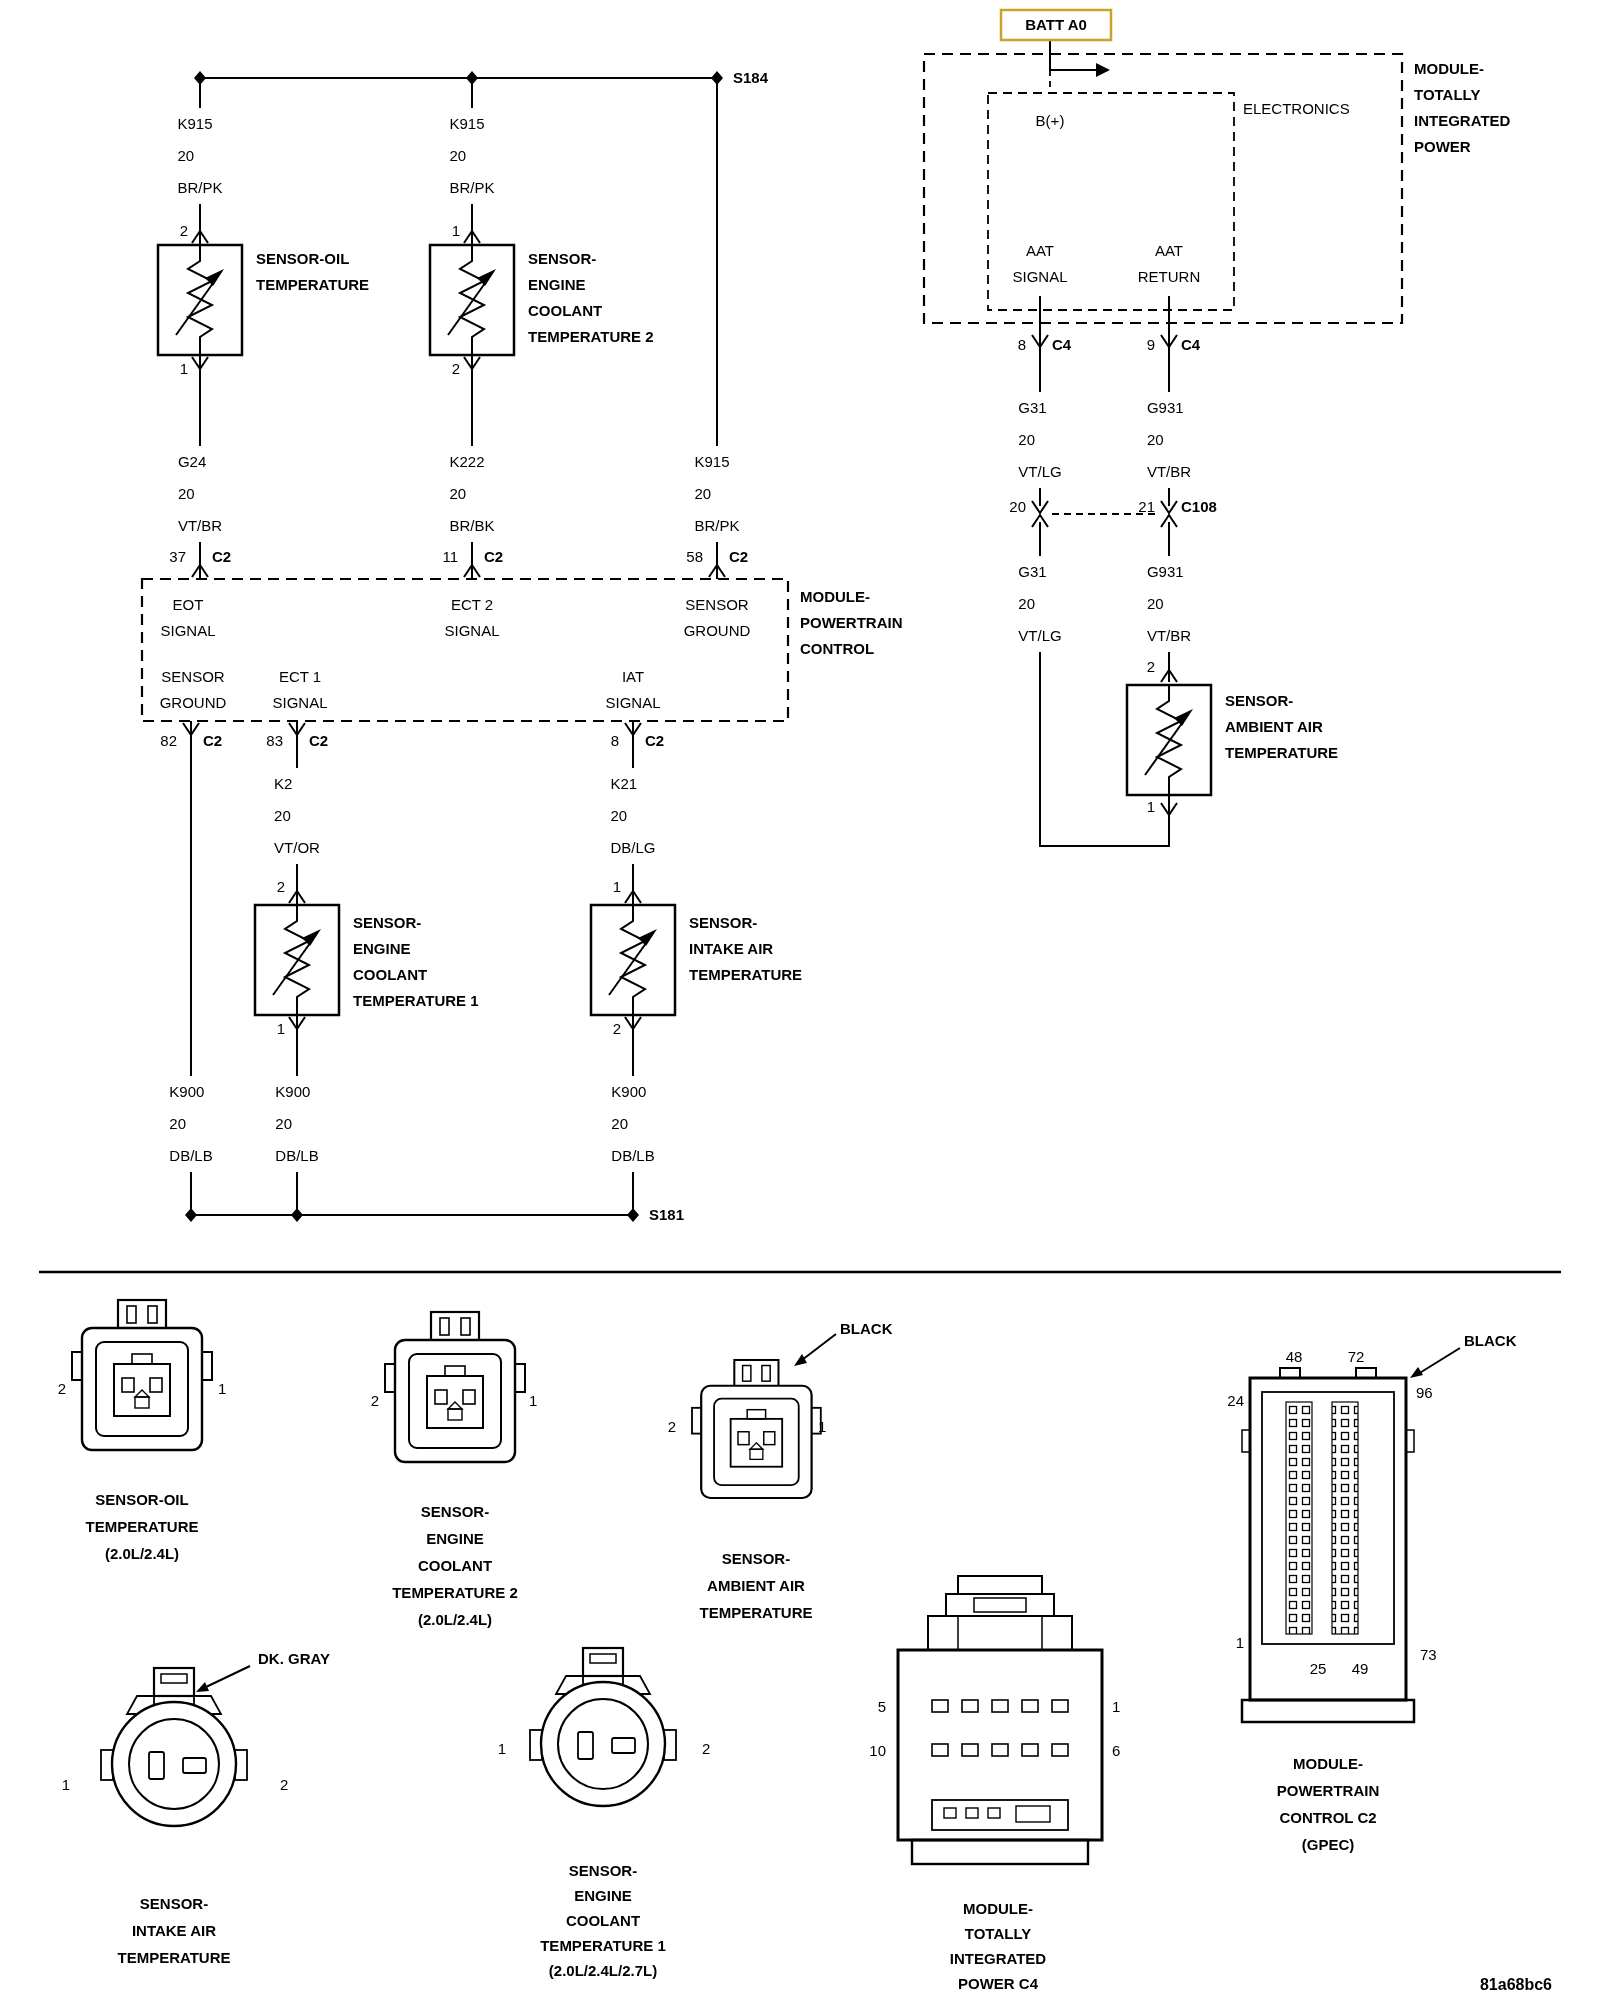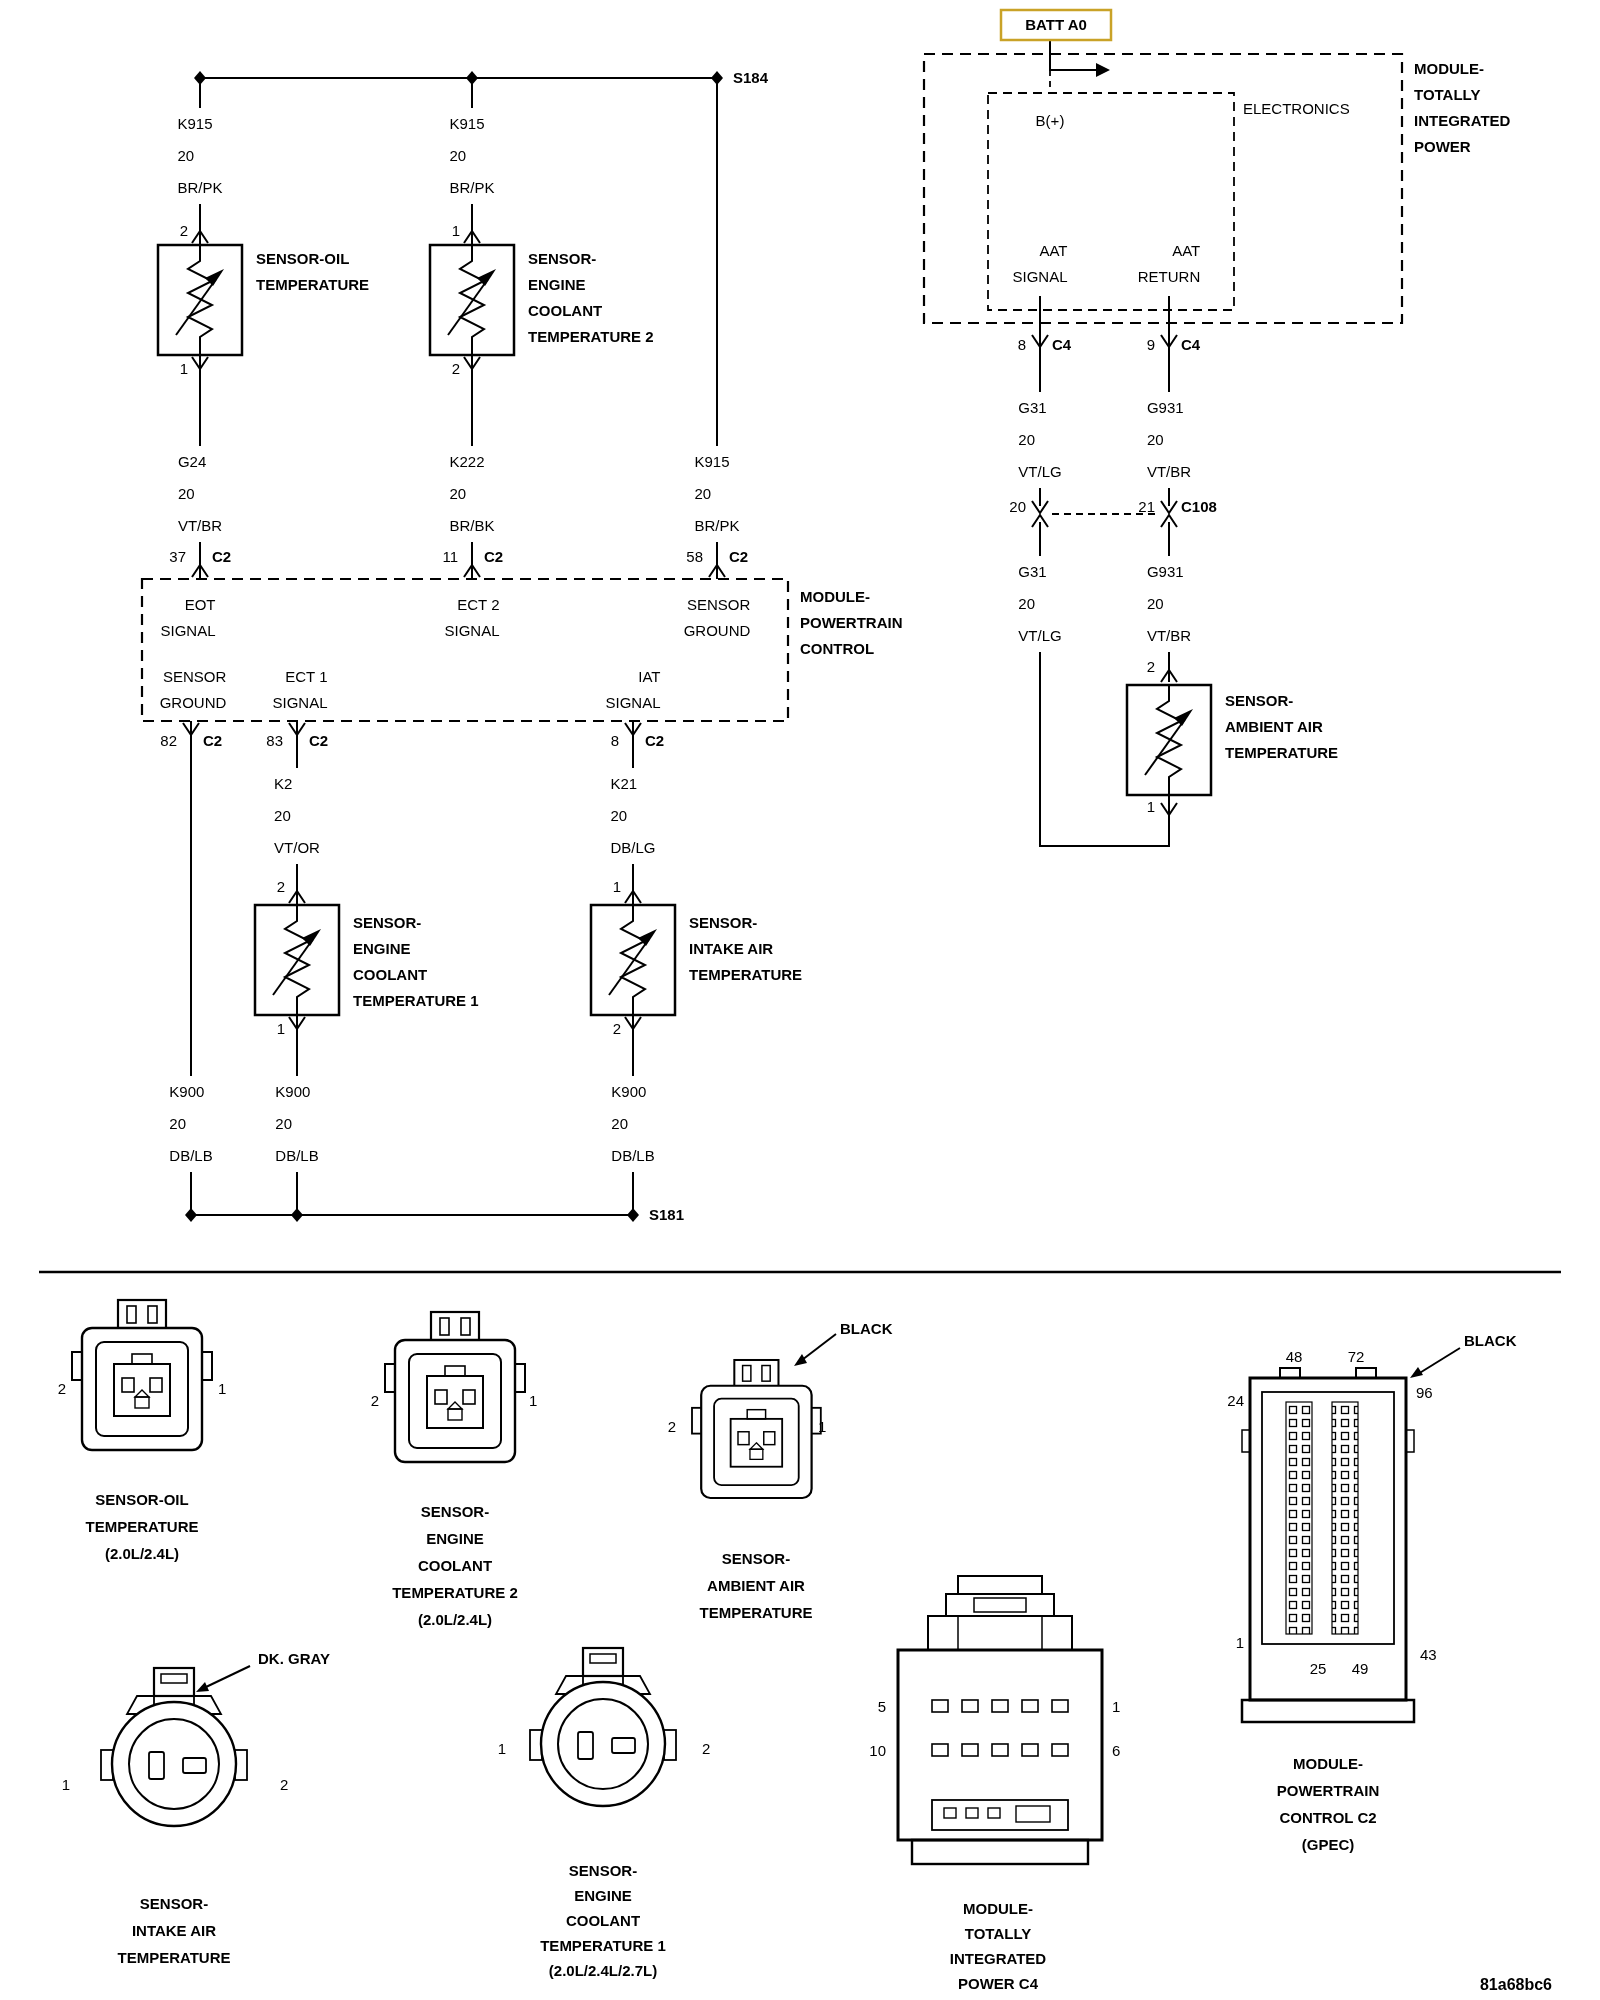--- a/index.html
+++ b/index.html
@@ -4,21 +4,21 @@
 <style>
   html,body{margin:0;padding:0;background:#fff;}
   #stage{position:relative;width:1600px;height:2000px;background:#fff;overflow:hidden;
          font-family:"Liberation Sans",sans-serif;color:#000;}
   svg{position:absolute;left:0;top:0;}
   .t{position:absolute;font-size:15px;line-height:18px;white-space:pre-line;color:#000;}
   .b{font-weight:bold;}
   .ctr{transform:translateX(-50%);text-align:center;}
   .ra{transform:translateX(-100%);text-align:right;}
   .wire{line-height:32px;background:#fff;padding:0 3px;transform:translateX(-50%);text-align:left;}
-  .sig{line-height:26px;text-align:right;}
+  .sig{line-height:26px;}
   .nm{line-height:26px;font-weight:bold;}
   .cap{line-height:27px;font-weight:bold;transform:translateX(-50%);text-align:center;}
   .cap25{line-height:25px;font-weight:bold;transform:translateX(-50%);text-align:center;}
   .wm{font-size:16px;}
 </style>
 </head>
 <body>
 
 <div id="stage">
 
@@ -341,21 +341,21 @@
 <div class="t" style="left:818px;top:1418px">1</div>
 <div class="t cap" style="left:756px;top:1545px">SENSOR-
 AMBIENT AIR
 TEMPERATURE</div>
 
 <div class="t ctr" style="left:1294px;top:1348px">48</div>
 <div class="t ctr" style="left:1356px;top:1348px">72</div>
 <div class="t ra" style="left:1244px;top:1392px">24</div>
 <div class="t" style="left:1416px;top:1384px">96</div>
 <div class="t ra" style="left:1244px;top:1634px">1</div>
-<div class="t" style="left:1420px;top:1646px">43</div>
+<div class="t" style="left:1420px;top:1646px">73</div>
 <div class="t ctr" style="left:1318px;top:1660px">25</div>
 <div class="t ctr" style="left:1360px;top:1660px">49</div>
 <div class="t b" style="left:1464px;top:1332px">BLACK</div>
 <div class="t cap" style="left:1328px;top:1750px">MODULE-
 POWERTRAIN
 CONTROL C2
 (GPEC)</div>
 
 <div class="t b" style="left:258px;top:1650px">DK. GRAY</div>
 <div class="t ra" style="left:70px;top:1776px">1</div>

